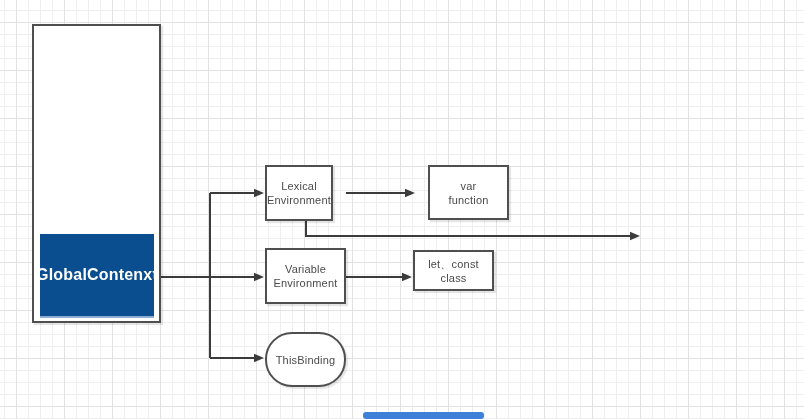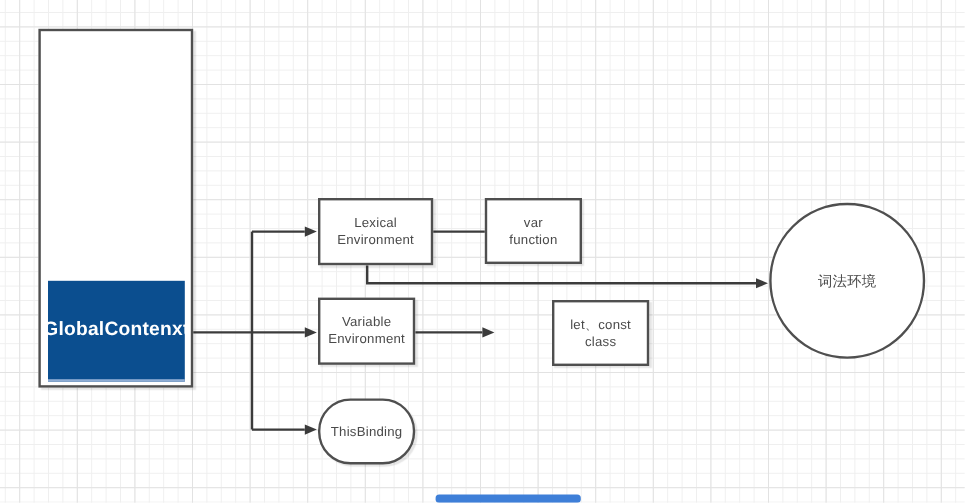--- a/index.html
+++ b/index.html
@@ -53,24 +53,24 @@
     width: 114px; height: 84px;
     background: #0b4e8f;
     border: none;
     border-bottom: 2px solid #8fadd4;
     box-shadow: none;
     color: #ffffff;
     font-size: 16px;
     font-weight: bold;
     z-index: 2;
   }
-  .node-lexical  { left: 265px; top: 165px; width: 96px; height: 56px; z-index: 2; }
-  .node-var      { left: 404px; top: 165px; width: 81px; height: 55px; z-index: 2; }
+  .node-lexical  { left: 265px; top: 165px; width: 68px; height: 56px; z-index: 2; }
+  .node-var      { left: 428px; top: 165px; width: 81px; height: 55px; z-index: 2; }
   .node-variable { left: 265px; top: 248px; width: 81px; height: 56px; z-index: 2; align-items: center; }
-  .node-letconst { left: 413px; top: 250px; width: 81px; height: 55px; z-index: 2; margin-left: 47px; }
+  .node-letconst { left: 413px; top: 250px; width: 81px; height: 41px; z-index: 2; }
   .node-this     { left: 265px; top: 332px; width: 81px; height: 55px; z-index: 2; border-radius: 27px; }
   .node-circle {
     left: 641px; top: 169px;
     width: 130px; height: 130px;
     border-radius: 50%;
     box-shadow: none;
     font-size: 12px;
     z-index: 2;
   }
   .hscroll-thumb {
@@ -130,19 +130,16 @@
 
   <div class="node node-letconst">
     <span>let、const</span>
     <span>class</span>
   </div>
 
   <div class="node node-this">
     <span>ThisBinding</span>
   </div>
 
-  <div class="node node-circle">
-    <span>词法环境</span>
-  </div>
 
   <div class="hscroll-thumb"></div>
 
 </div>
 
 </body></html>

